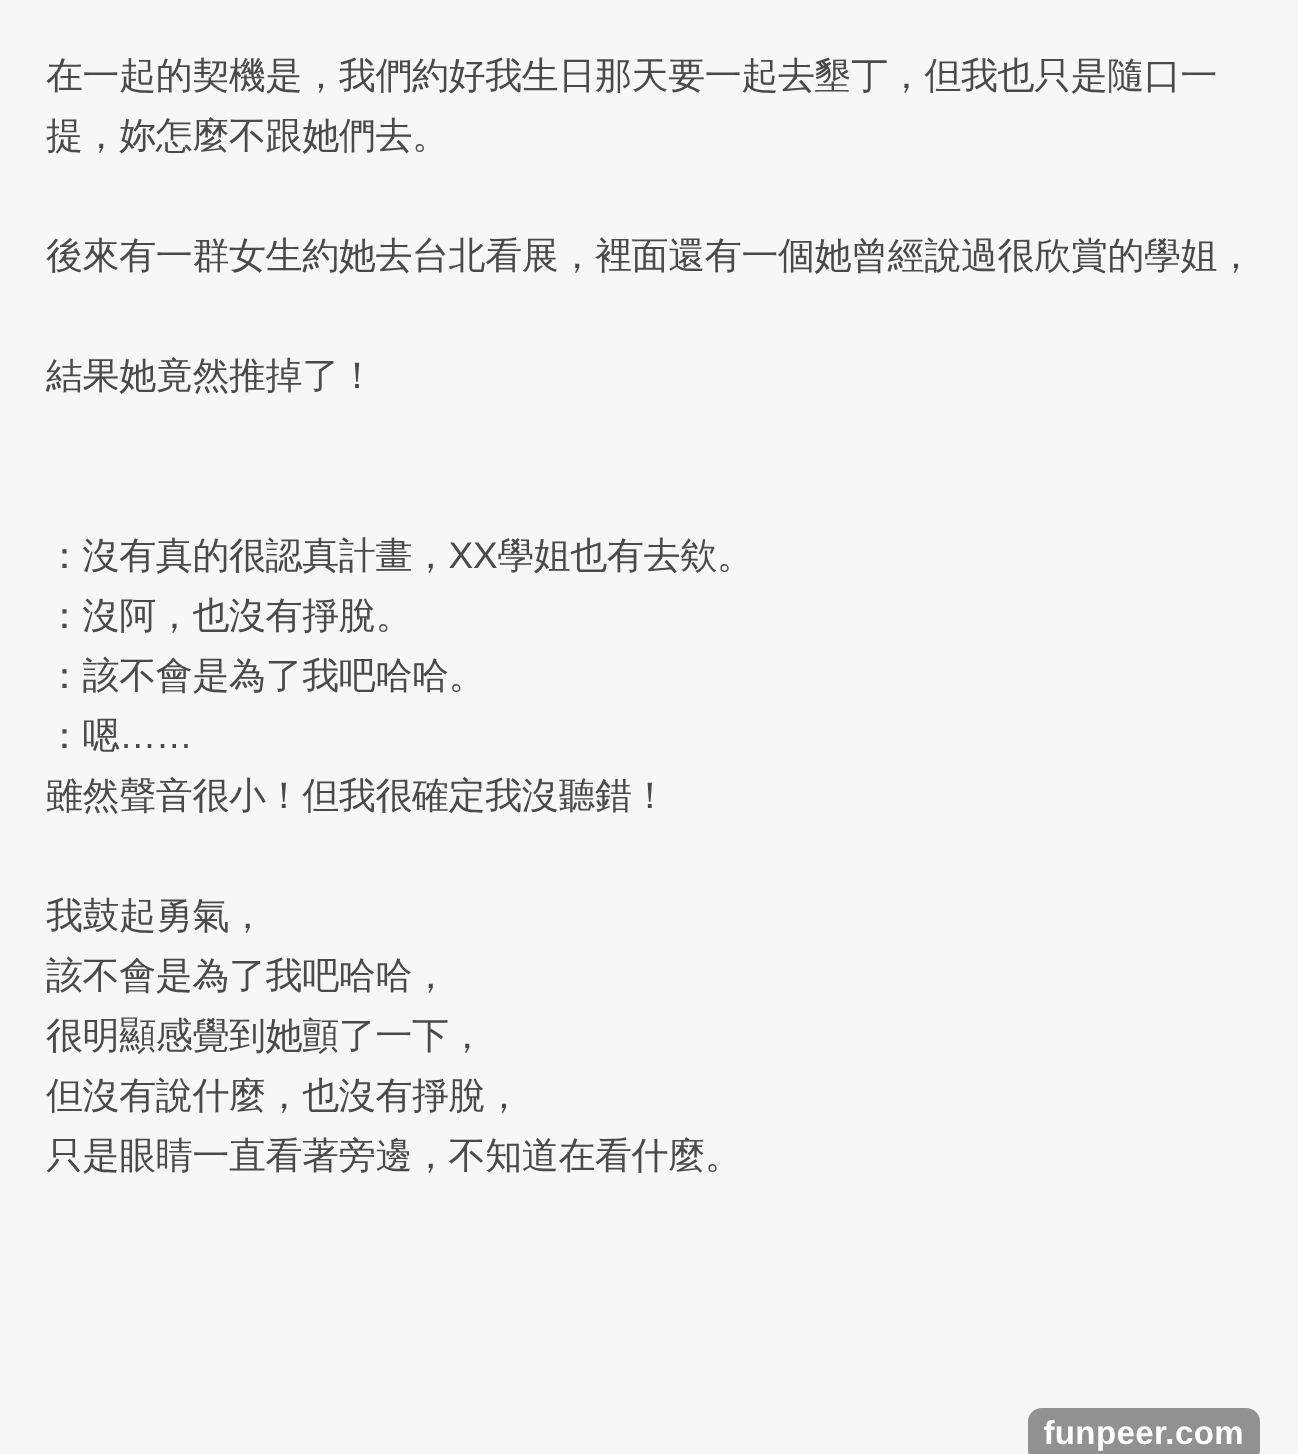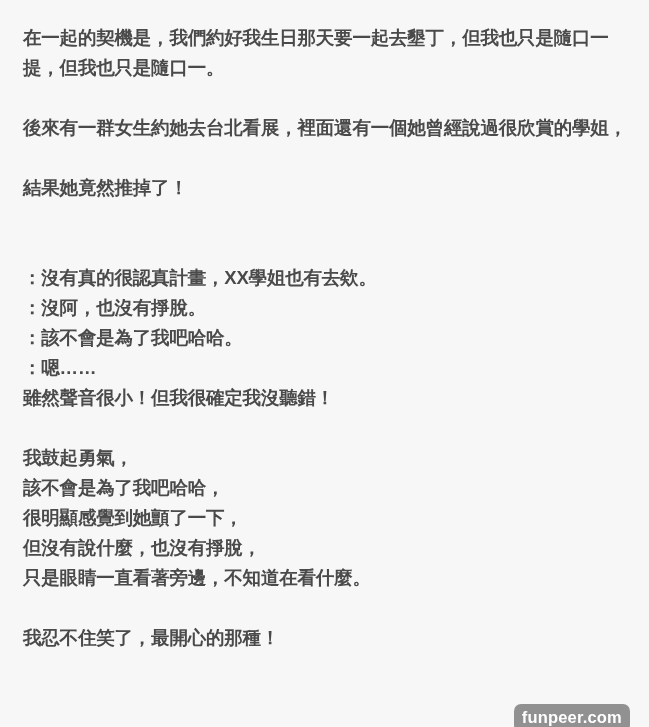--- a/index.html
+++ b/index.html
@@ -27,21 +27,20 @@
     right: 23px;
     color: var(--text);
     font-size: 18.5px;
     letter-spacing: -0.2px;
   }
   .line {
     height: 30px;
     line-height: 30px;
     white-space: nowrap;
     overflow: visible;
-    font-weight: bold;
   }
   .watermark {
     position: absolute;
     right: 19px;
     bottom: -5px;
     height: 28px;
     padding: 3px 8px 0 8px;
     background: var(--wm-bg);
     color: var(--wm-text);
     font-size: 16.5px;
@@ -51,37 +50,36 @@
     letter-spacing: 0.2px;
   }
 </style>
 </head>
 <body>
 
 <div class="page">
   <div class="article">
 
   <div class="line">在一起的契機是，我們約好我生日那天要一起去墾丁，但我也只是隨口一</div>
-      <div class="line">提，但我也只是隨口一。</div>
+      <div class="line">提，妳怎麼不跟她們去。</div>
       <div class="line"></div>
       <div class="line">後來有一群女生約她去台北看展，裡面還有一個她曾經說過很欣賞的學姐，</div>
       <div class="line"></div>
       <div class="line">結果她竟然推掉了！</div>
       <div class="line"></div>
       <div class="line"></div>
       <div class="line">：沒有真的很認真計畫，XX學姐也有去欸。</div>
       <div class="line">：沒阿，也沒有掙脫。</div>
       <div class="line">：該不會是為了我吧哈哈。</div>
       <div class="line">：嗯……</div>
       <div class="line">雖然聲音很小！但我很確定我沒聽錯！</div>
       <div class="line"></div>
       <div class="line">我鼓起勇氣，</div>
       <div class="line">該不會是為了我吧哈哈，</div>
       <div class="line">很明顯感覺到她顫了一下，</div>
       <div class="line">但沒有說什麼，也沒有掙脫，</div>
       <div class="line">只是眼睛一直看著旁邊，不知道在看什麼。</div>
       <div class="line"></div>
-      <div class="line">我忍不住笑了，最開心的那種！</div>
     </div>
   <div class="watermark">
     <span>funpeer.com</span>
   </div>
 </div>
 
 </body></html>

